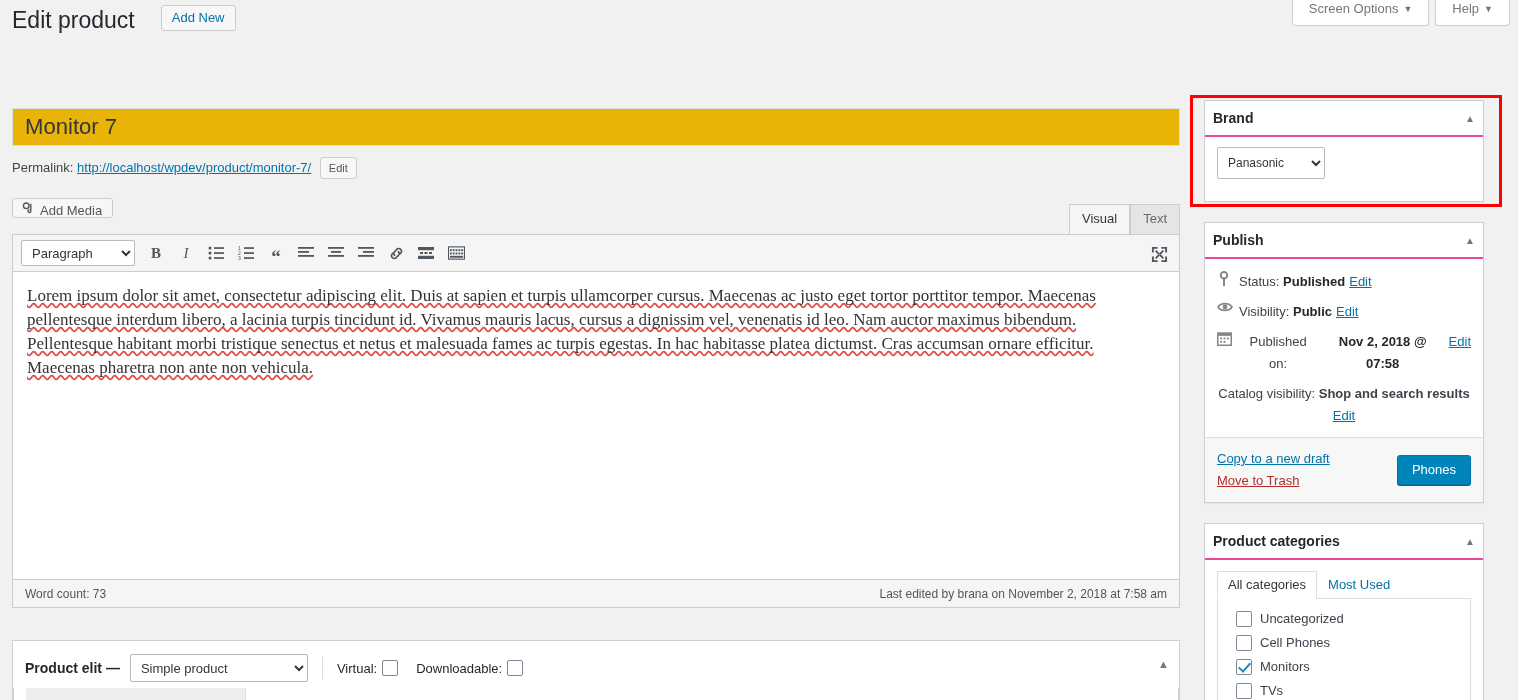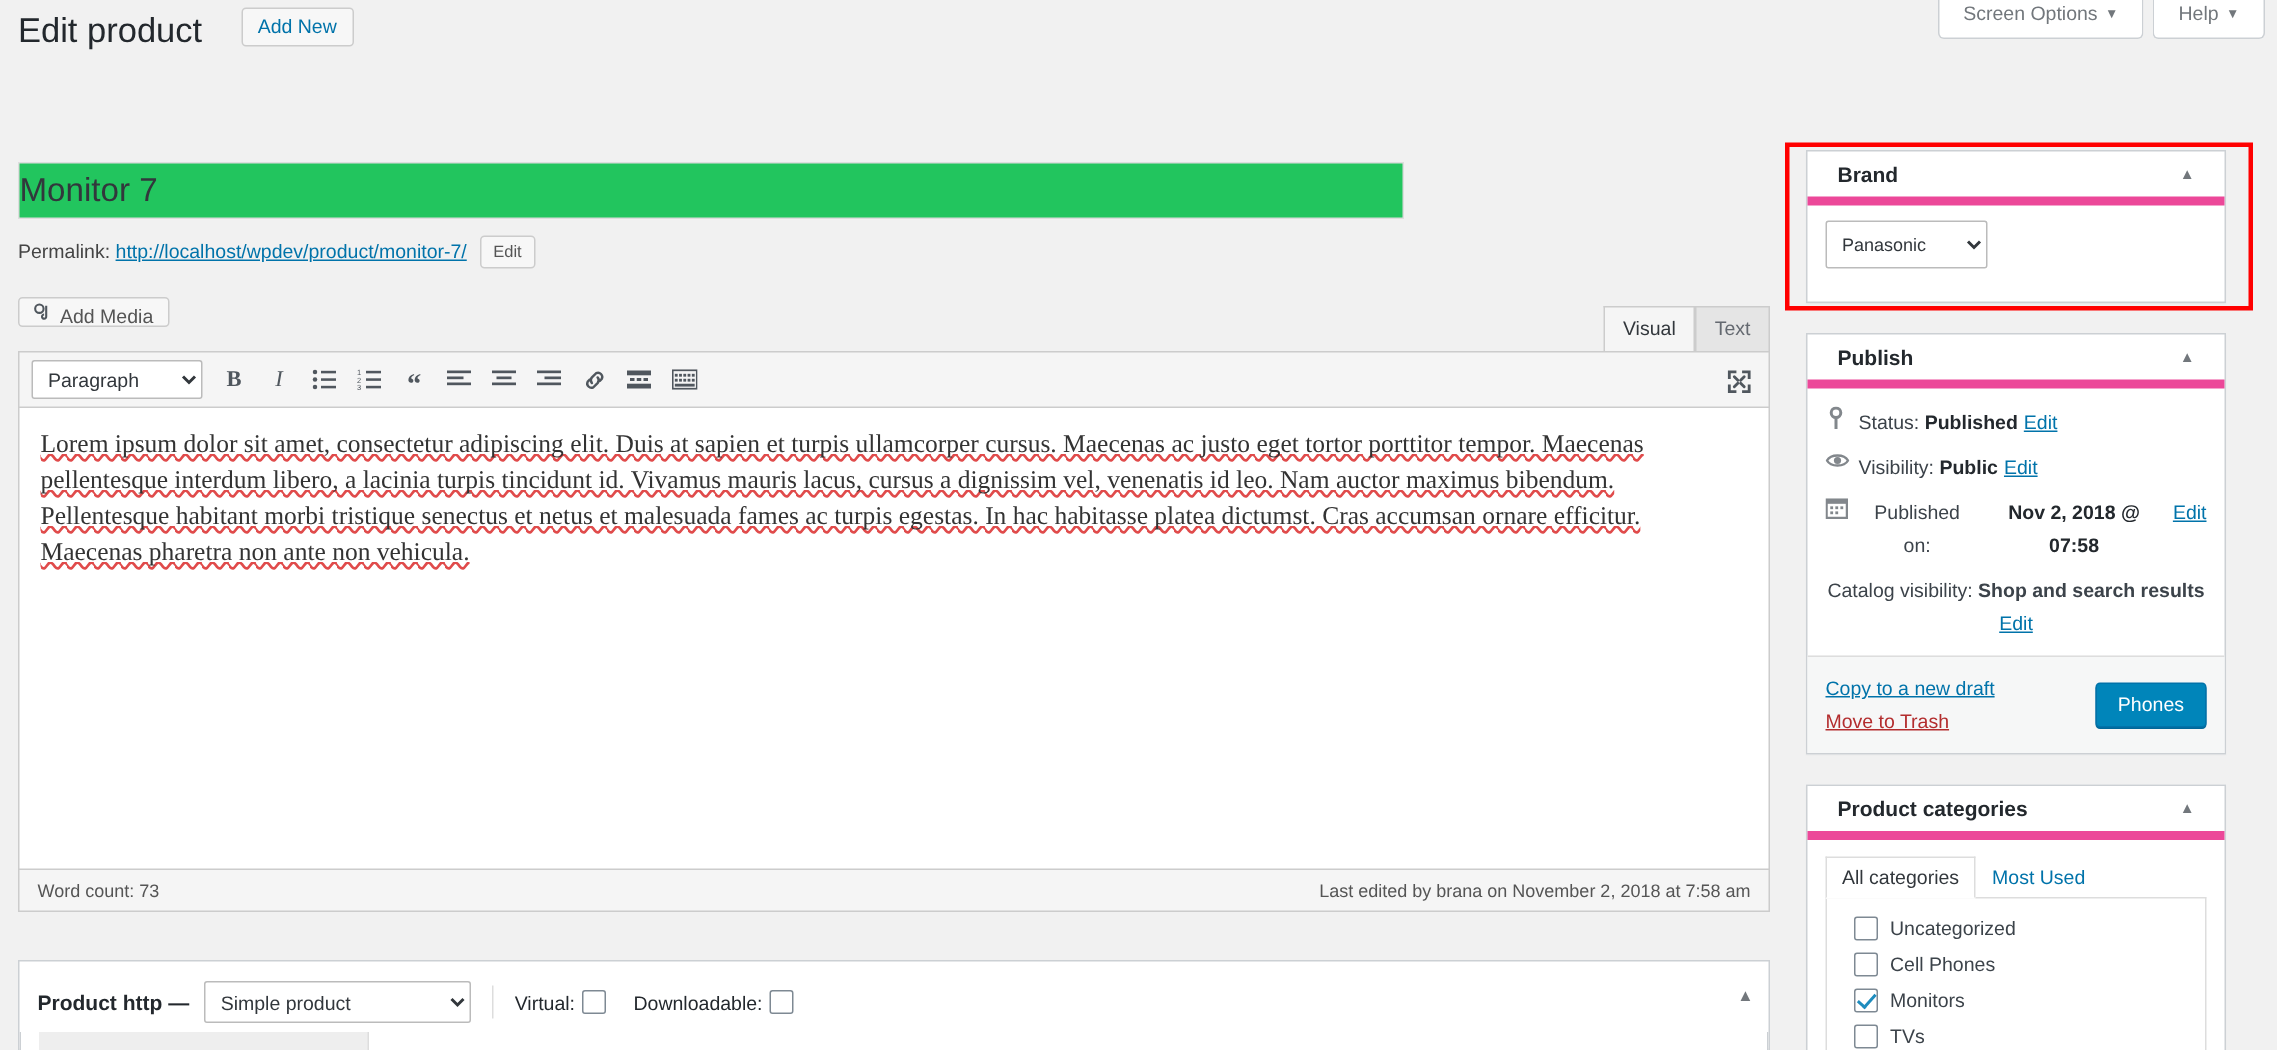--- a/index.html
+++ b/index.html
@@ -59,24 +59,24 @@
   .notice-dismiss {
     position: absolute; right: 10px; top: 50%; transform: translateY(-50%);
     width: 20px; height: 20px; cursor: pointer;
   }
 
   
   .post-body {
     position: absolute; left: 12px; top: 108px; width: 1168px;
   }
   .title-input {
-    width: 924px; height: 38px;
-    border: 1px solid #ddd; background: #22c55e;
+    width: 1168px; height: 38px;
+    border: 1px solid #ddd; background: #eab308;
     font-size: 1.7em; line-height: 100%; color: #32373c;
-    padding: 3px 0; outline: none;
+    padding: 3px 12px; outline: none;
     font-family: "Liberation Sans", sans-serif; font-weight: 400;
   }
   .permalink-row {
     margin-top: 10px; font-size: 13px; color: #444; line-height: 24px;
     height: 26px;
   }
   .permalink-row a { color: #0073aa; text-decoration: underline; }
   .btn-small {
     display: inline-block; background: #f7f7f7; border: 1px solid #ccc;
     border-radius: 3px; color: #555; font-size: 11px; line-height: 18px;
@@ -176,21 +176,21 @@
   }
 
   
   .sidebar { position: absolute; left: 1204px; top: 100px; width: 280px; }
   .postbox {
     background: #fff; border: 1px solid #ccd0d4; margin-bottom: 20px;
     box-shadow: 0 1px 1px rgba(0,0,0,.04);
   }
   .pb-head {
     height: 36px; display: flex; align-items: center; justify-content: space-between;
-    padding: 0 20px; border-bottom: 6px solid #ec4899; cursor: pointer;
+    padding: 0 8px; border-bottom: 2px solid #ec4899; cursor: pointer;
   }
   .pb-title { font-size: 14px; font-weight: bold; color: #23282d; }
   .pb-toggle { color: #72777c; font-size: 10px; }
   .pb-inner { padding: 10px 12px 12px; }
 
   .brand-select {
     height: 32px; width: 108px; font-size: 12px; border: 1px solid #bbb;
     background: #fff; border-radius: 2px; padding-left: 6px; color: #32373c;
     font-family: "Liberation Sans", sans-serif;
   }
@@ -394,21 +394,21 @@
     </div>
 
     <div class="ed-status">
       <span>Word count: 73</span>
       <span>Last edited by brana on November 2, 2018 at 7:58 am</span>
     </div>
   </div>
 
   <div class="product-data">
     <div class="pd-header">
-      <span class="pd-label">Product http —</span>
+      <span class="pd-label">Product elit —</span>
       <select class="pd-select">
         <option>Simple product</option>
       </select>
       <span class="pd-sep"></span>
       <label class="pd-chk">
         <span>Virtual:</span>
         <span class="cb"></span>
       </label>
       <label class="pd-chk">
         <span>Downloadable:</span>

